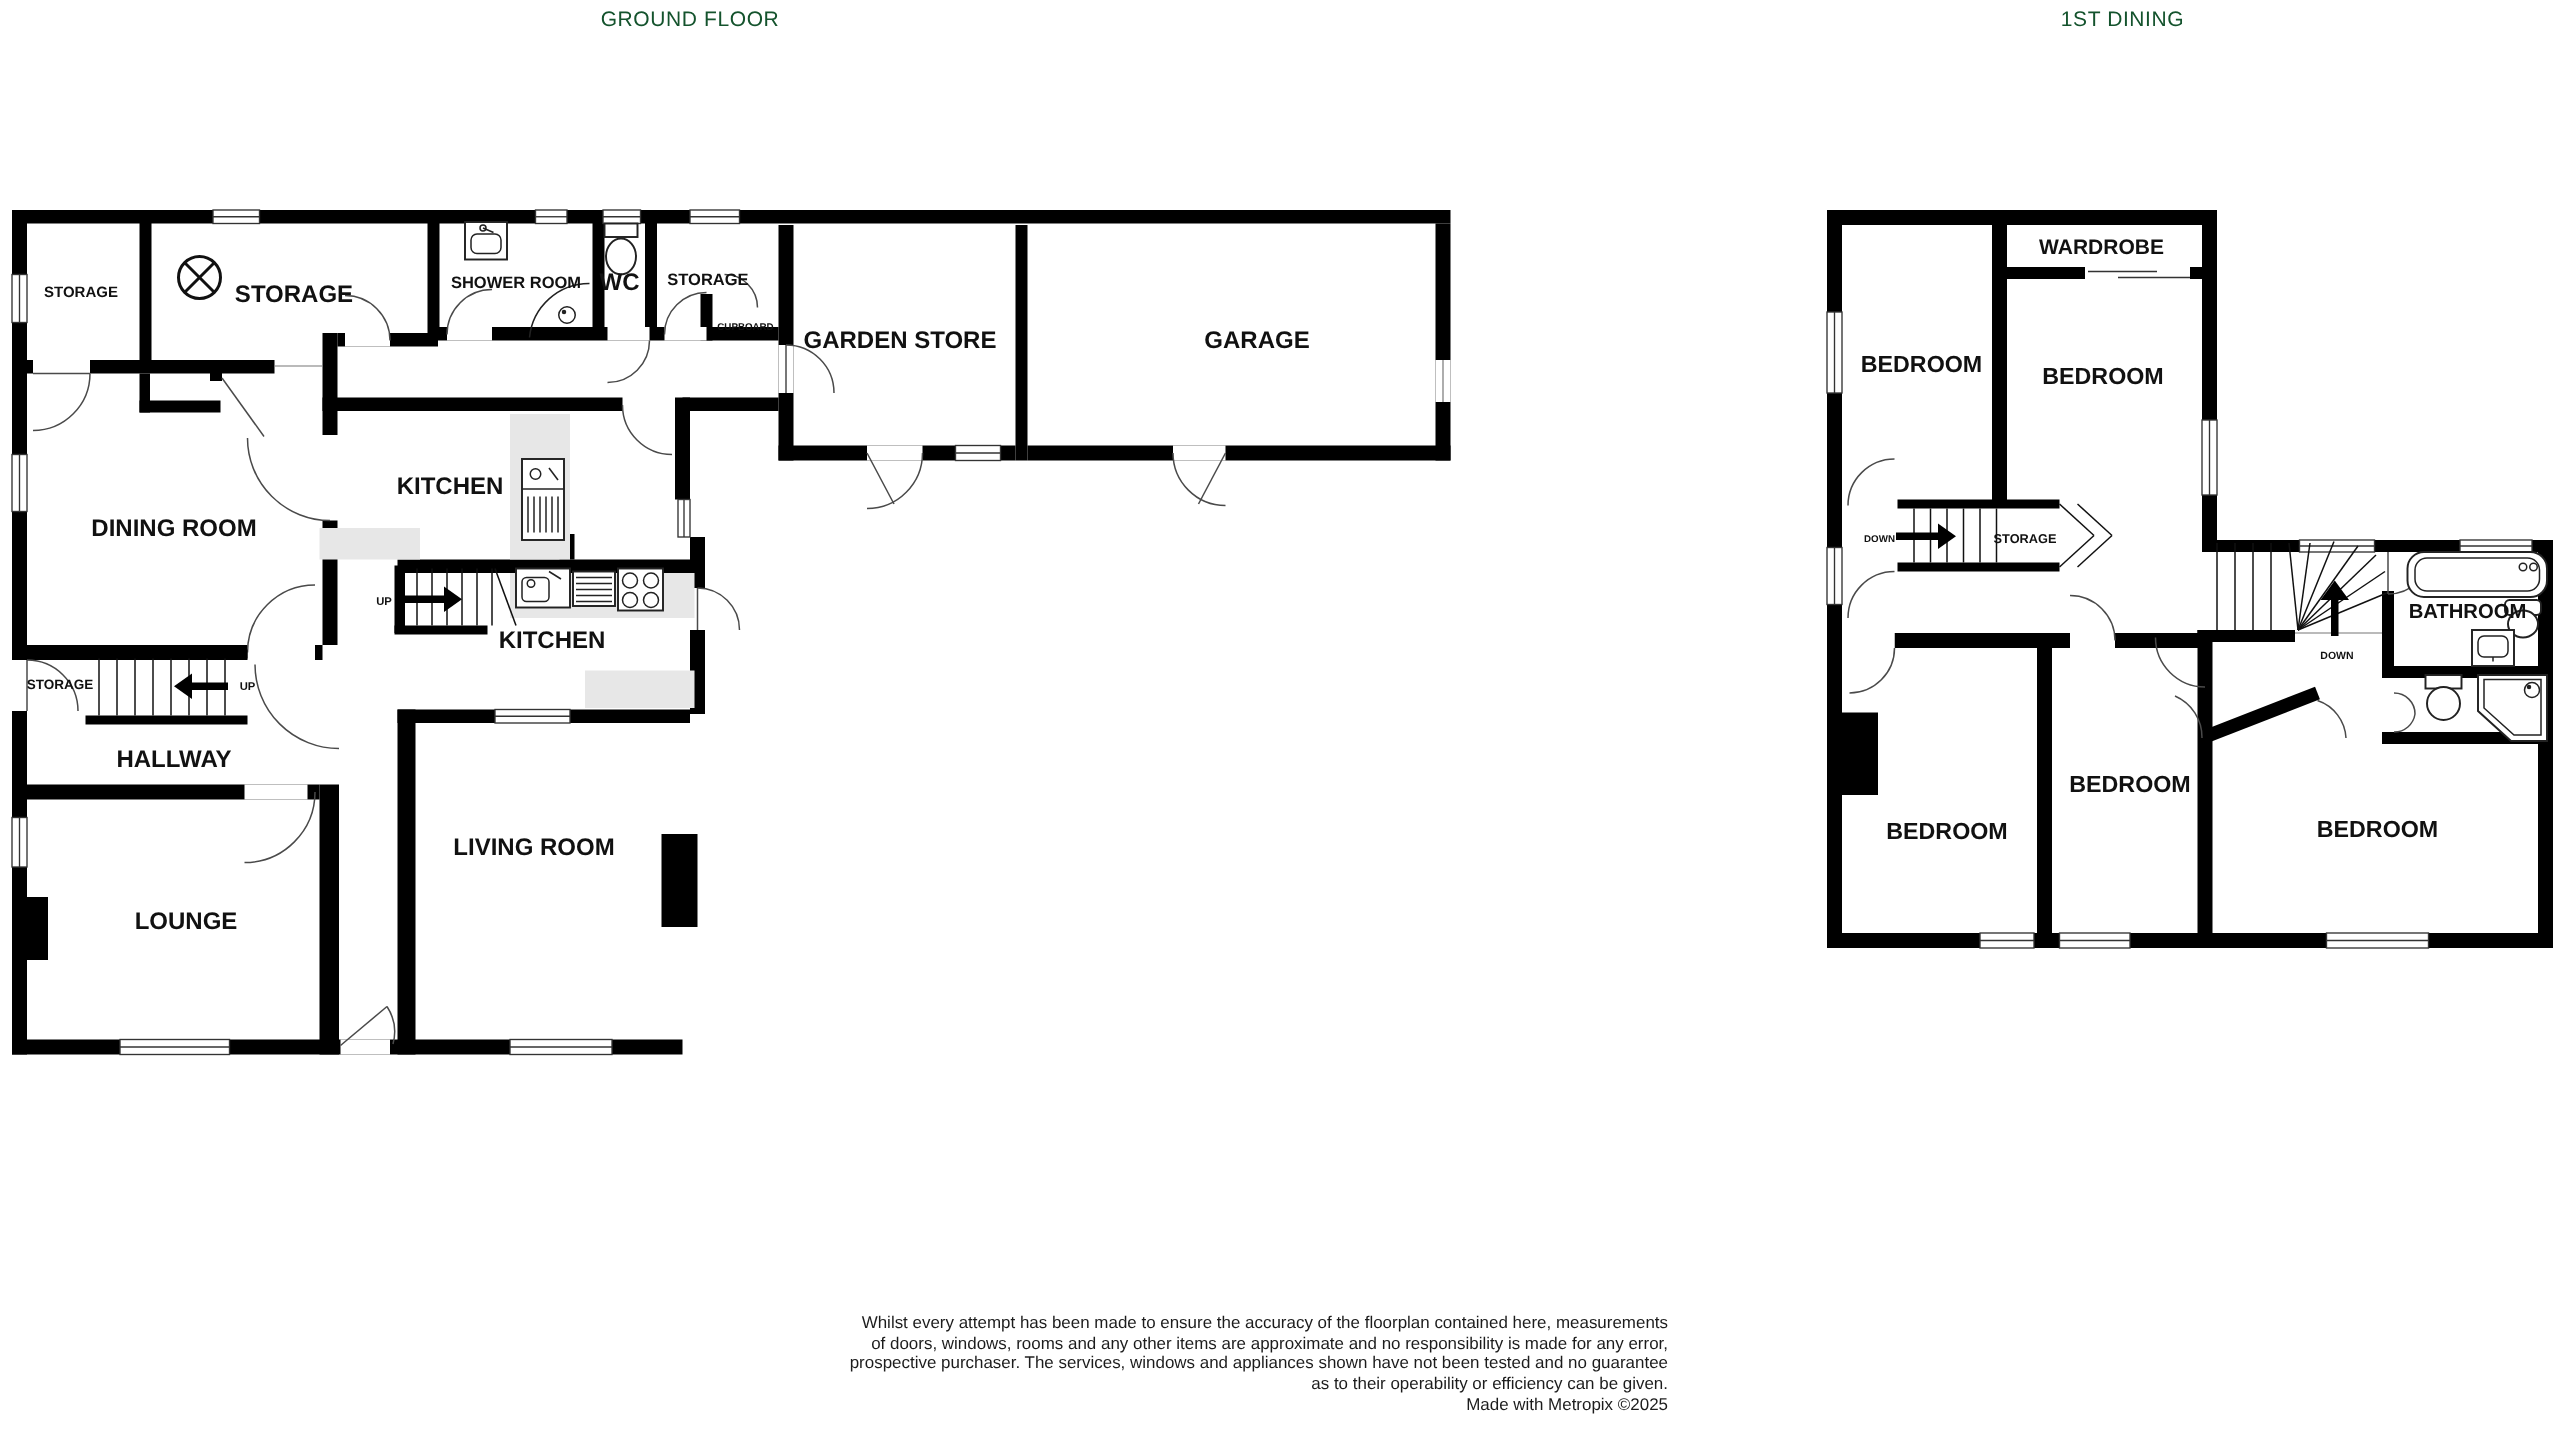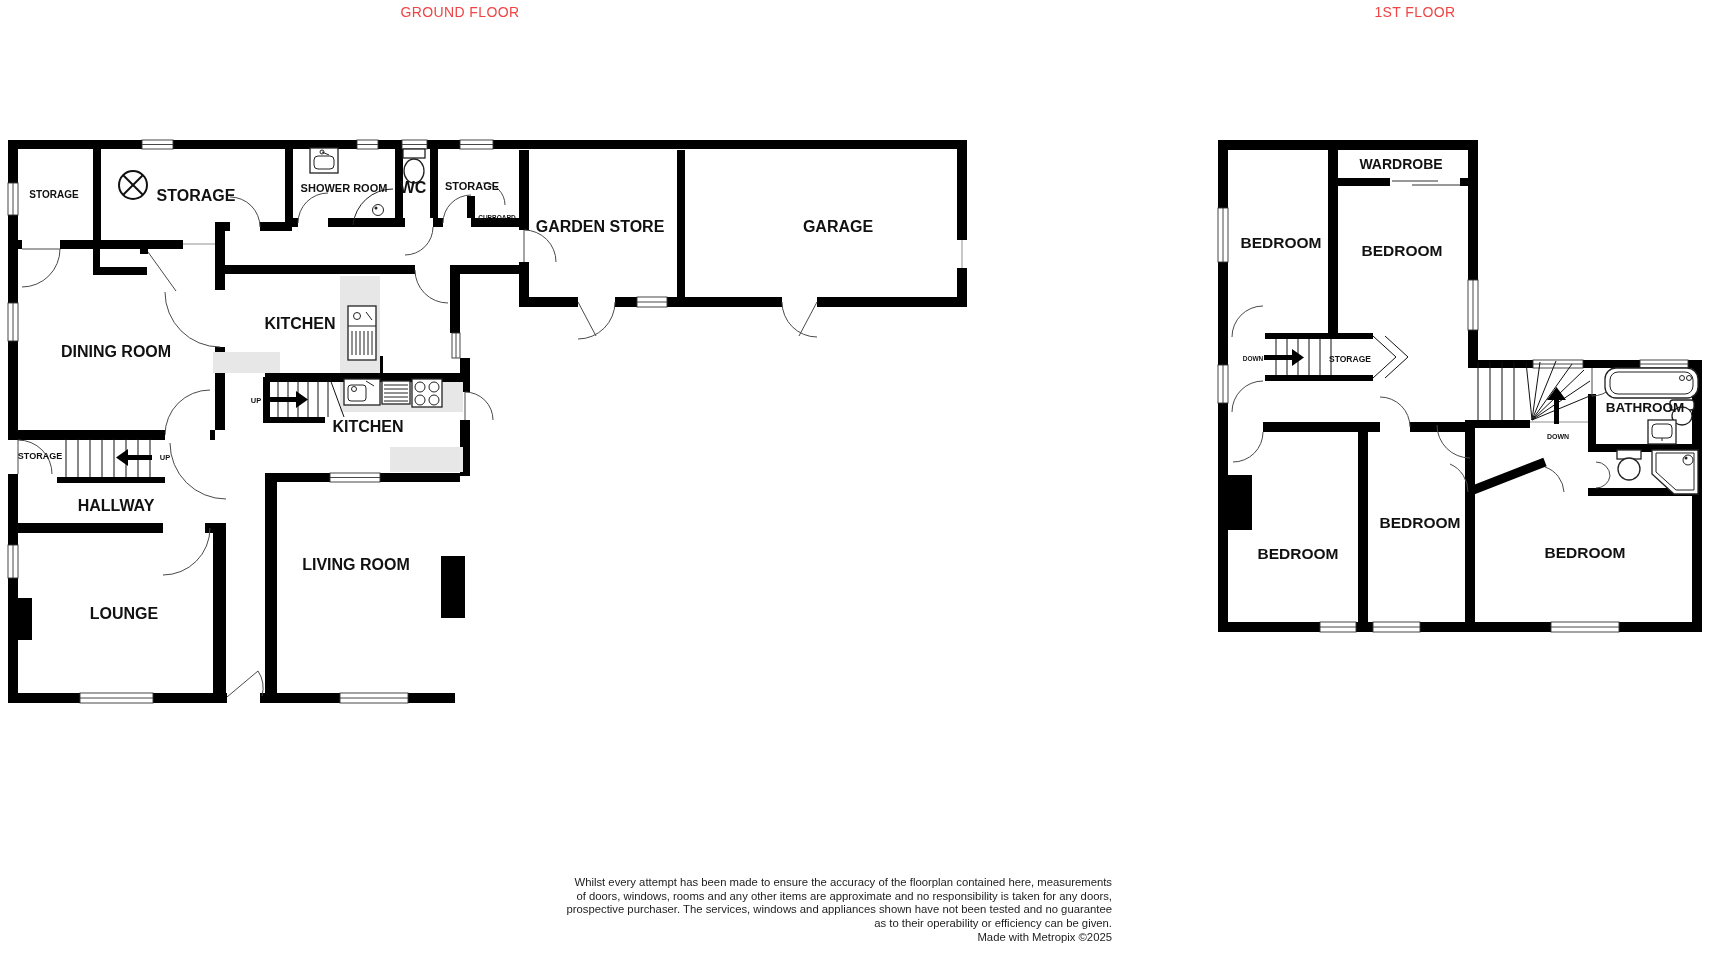--- a/index.html
+++ b/index.html
@@ -1,19 +1,19 @@
 <!DOCTYPE html>
 <html><head>
 <meta charset="utf-8">
 <style>
   html,body{margin:0;padding:0;background:#ffffff;}
   #stage{position:relative;width:1712px;height:968px;background:#fff;overflow:hidden;
          font-family:"Liberation Sans", sans-serif;color:#1a1a1a;}
   .floor-title{position:absolute;top:4px;transform:translateX(-50%);
-               font-size:14px;letter-spacing:.4px;color:#ef4444;white-space:nowrap;}
+               font-size:14px;letter-spacing:.4px;color:#14532d;white-space:nowrap;}
   #footer{position:absolute;left:492px;top:876px;width:620px;text-align:right;
           font-size:11.3px;line-height:13.7px;color:#1c1c1c;}
   svg text{font-family:"Liberation Sans", sans-serif;font-weight:bold;fill:#111;}
   .wall{fill:#000;}
   .cut{fill:#fff;}
   .win{fill:#fff;stroke:#333;stroke-width:0.9;}
   .winline{stroke:#333;stroke-width:0.9;}
   .arc{fill:none;stroke:#4a4a4a;stroke-width:1;}
   .leaf{stroke:#4a4a4a;stroke-width:1;}
   .step{stroke:#111;stroke-width:1;}
@@ -21,21 +21,21 @@
   .counter{fill:#e7e7e7;}
   .fix{fill:#fff;stroke:#222;stroke-width:1.3;}
   .fix2{fill:none;stroke:#222;stroke-width:1;}
 </style>
 </head>
 <body>
 
 <div id="stage">
 
   <div class="floor-title" style="left:460px">GROUND FLOOR</div>
-  <div class="floor-title" style="left:1415px">1ST FLOOR</div>
+  <div class="floor-title" style="left:1415px">1ST DINING</div>
 
   <svg width="1712" height="968" viewBox="0 0 1712 968">
 
     <g>
 
       <g>
         <rect class="wall" x="8" y="140" width="959" height="9"></rect>
         <rect class="wall" x="8" y="140" width="10" height="563"></rect>
         <rect class="wall" x="8" y="693" width="447" height="10"></rect>
         <rect class="wall" x="93" y="148" width="8" height="92"></rect>
@@ -405,19 +405,19 @@
         <text x="1558" y="439" font-size="7" text-anchor="middle">DOWN</text>
         <text x="1298" y="559" font-size="15.5" text-anchor="middle">BEDROOM</text>
         <text x="1420" y="528" font-size="15.5" text-anchor="middle">BEDROOM</text>
         <text x="1585" y="558" font-size="15.5" text-anchor="middle">BEDROOM</text>
       </g>
     </g>
   </svg>
 
   <div id="footer">
     <div>Whilst every attempt has been made to ensure the accuracy of the floorplan contained here, measurements</div>
-    <div>of doors, windows, rooms and any other items are approximate and no responsibility is taken for any doors,</div>
+    <div>of doors, windows, rooms and any other items are approximate and no responsibility is made for any error,</div>
     <div>prospective purchaser. The services, windows and appliances shown have not been tested and no guarantee</div>
     <div>as to their operability or efficiency can be given.</div>
     <div>Made with Metropix ©2025</div>
   </div>
 
 </div>
 
 </body></html>

